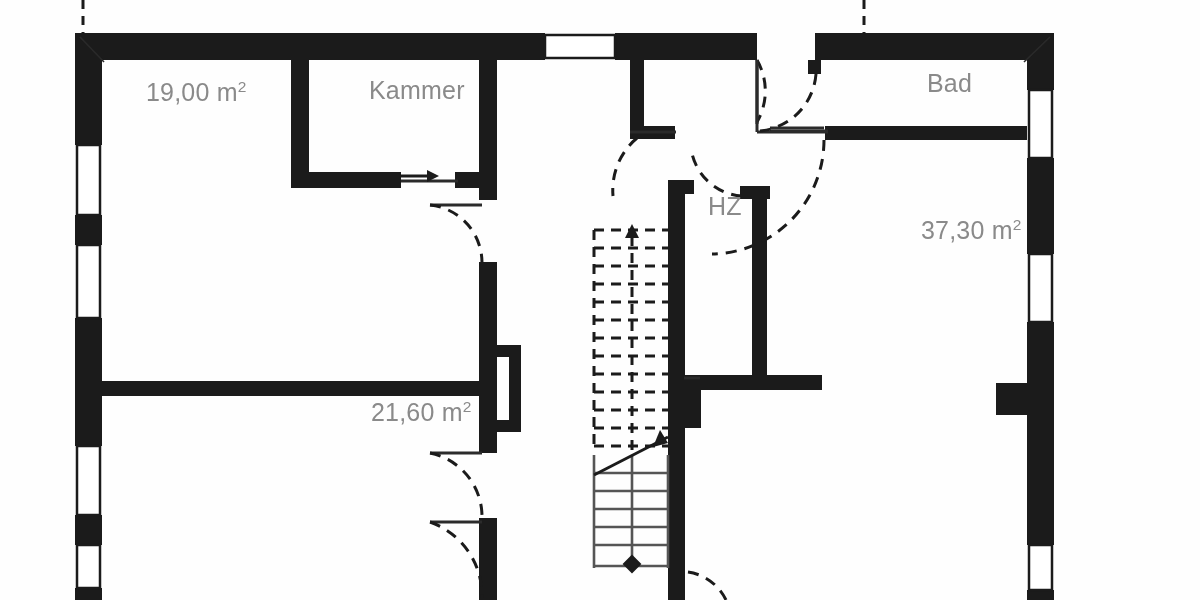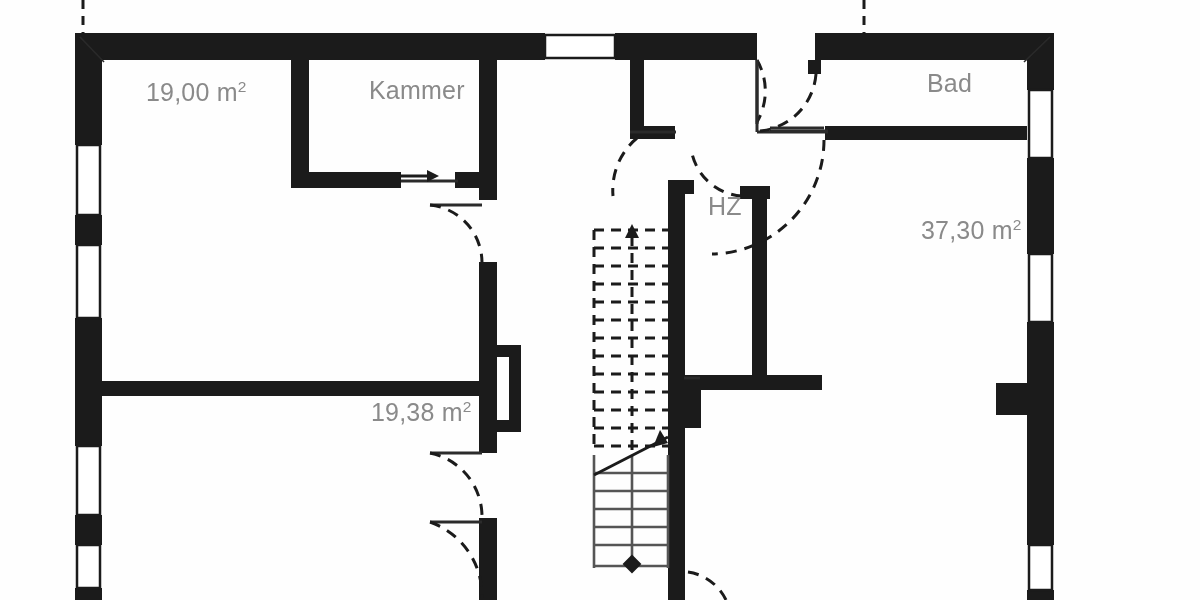--- a/index.html
+++ b/index.html
@@ -254,16 +254,16 @@
 
   <div class="room-label" style="left:927px; top:71px;">
     <span>Bad</span>
   </div>
 
   <div class="room-label" style="left:921px; top:210px;margin-top:8px;">
     <span>37,30 m</span><sup>2</sup>
   </div>
 
   <div class="room-label" style="left:371px; top:400px;">
-    <span>19,38 m</span><sup>2</sup>
+    <span>21,60 m</span><sup>2</sup>
   </div>
 
 </div>
 
 </body></html>

